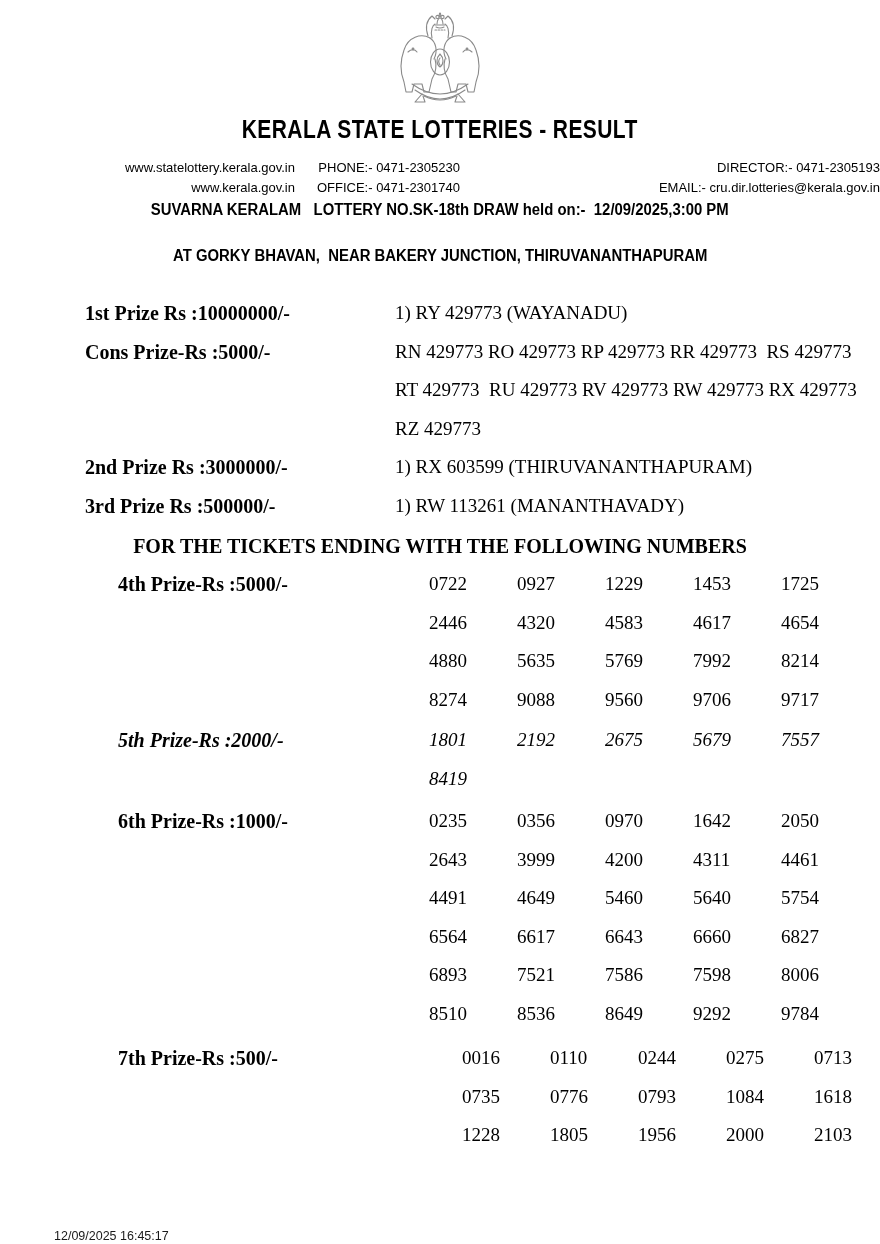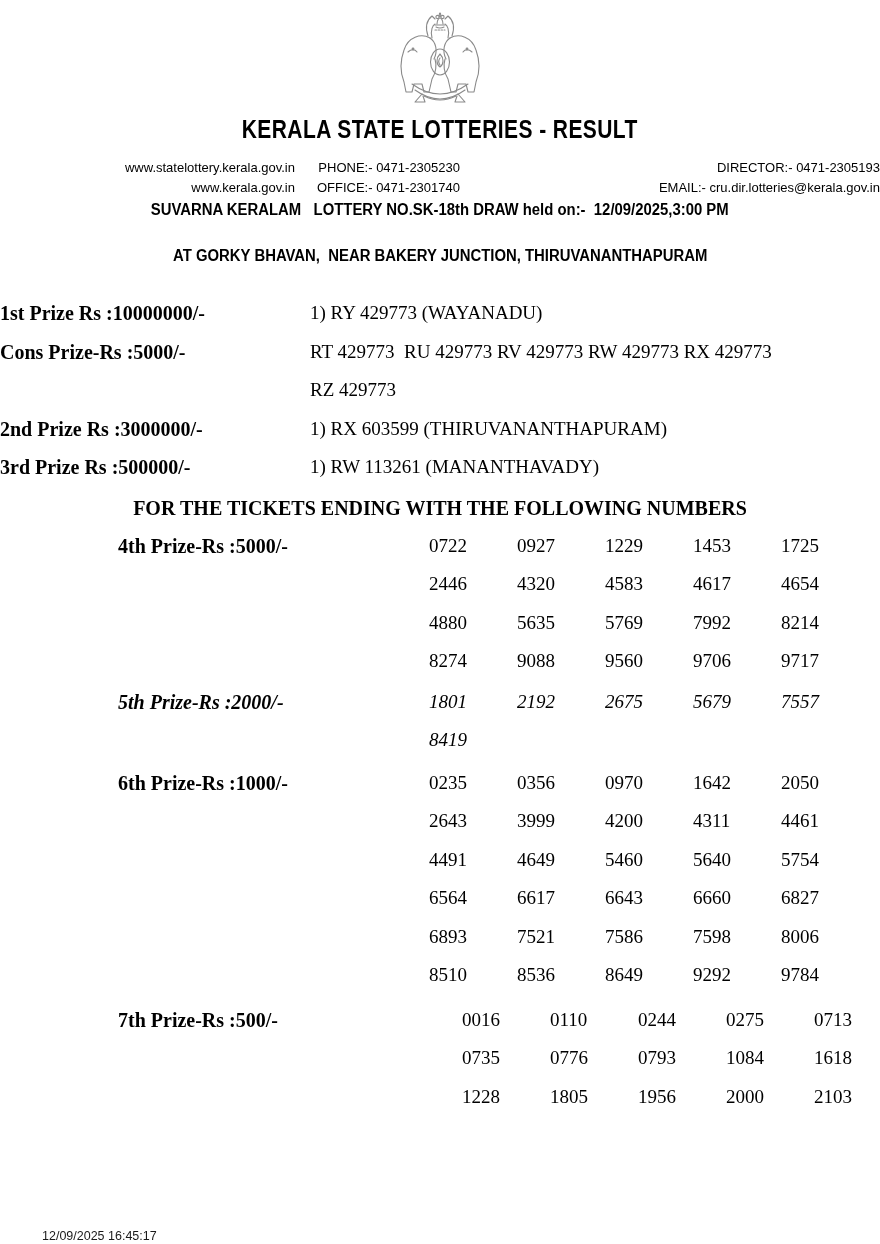--- a/index.html
+++ b/index.html
@@ -60,20 +60,21 @@
     white-space: pre;
   }
   .hline.draw  { margin-top: 2px; }
   .hline.venue { margin-top: 26px; }
 
   
   .prizes { margin-top: 28px; }
   .prize-row {
     display: grid;
     grid-template-columns: 310px 1fr;
+    padding-left: 85px;
   }
   .prize-label {
     font-family: "Liberation Serif", serif;
     font-weight: bold;
     font-size: 20px;
     line-height: 38.5px;
     white-space: pre;
   }
   .prize-value { min-width: 0; }
   .vline {
@@ -110,21 +111,21 @@
   .num {
     font-family: "Liberation Serif", serif;
     font-size: 19px;
     line-height: 38.5px;
     white-space: pre;
   }
 
   
   .footer {
     position: absolute;
-    left: 0; right: 0; bottom: 13px;
+    left: 12px; right: 0; bottom: 13px;
     height: 16px;
     font-family: "Liberation Sans", sans-serif;
     font-size: 12.5px;
     color: #1a1a1a;
     white-space: pre;
   }
   .footer .f-left   { position: absolute; left: 42px; }
   .footer .f-center { position: absolute; left: 376px; }
 </style>
 </head>
@@ -196,20 +197,21 @@
     <div class="prize-row">
       <div class="prize-label">1st Prize Rs :10000000/-</div>
       <div class="prize-value">
         <div class="vline">1) RY 429773 (WAYANADU)</div>
       </div>
     </div>
 
     <div class="prize-row">
       <div class="prize-label">Cons Prize-Rs :5000/-</div>
       <div class="prize-value">
+        <div class="vline">RN 429773 RO 429773 RP 429773 RR 429773  RS 429773</div>
         <div class="vline">RT 429773  RU 429773 RV 429773 RW 429773 RX 429773</div>
         <div class="vline">RZ 429773</div>
       </div>
     </div>
 
     <div class="prize-row">
       <div class="prize-label">2nd Prize Rs :3000000/-</div>
       <div class="prize-value">
         <div class="vline">1) RX 603599 (THIRUVANANTHAPURAM)</div>
       </div>

